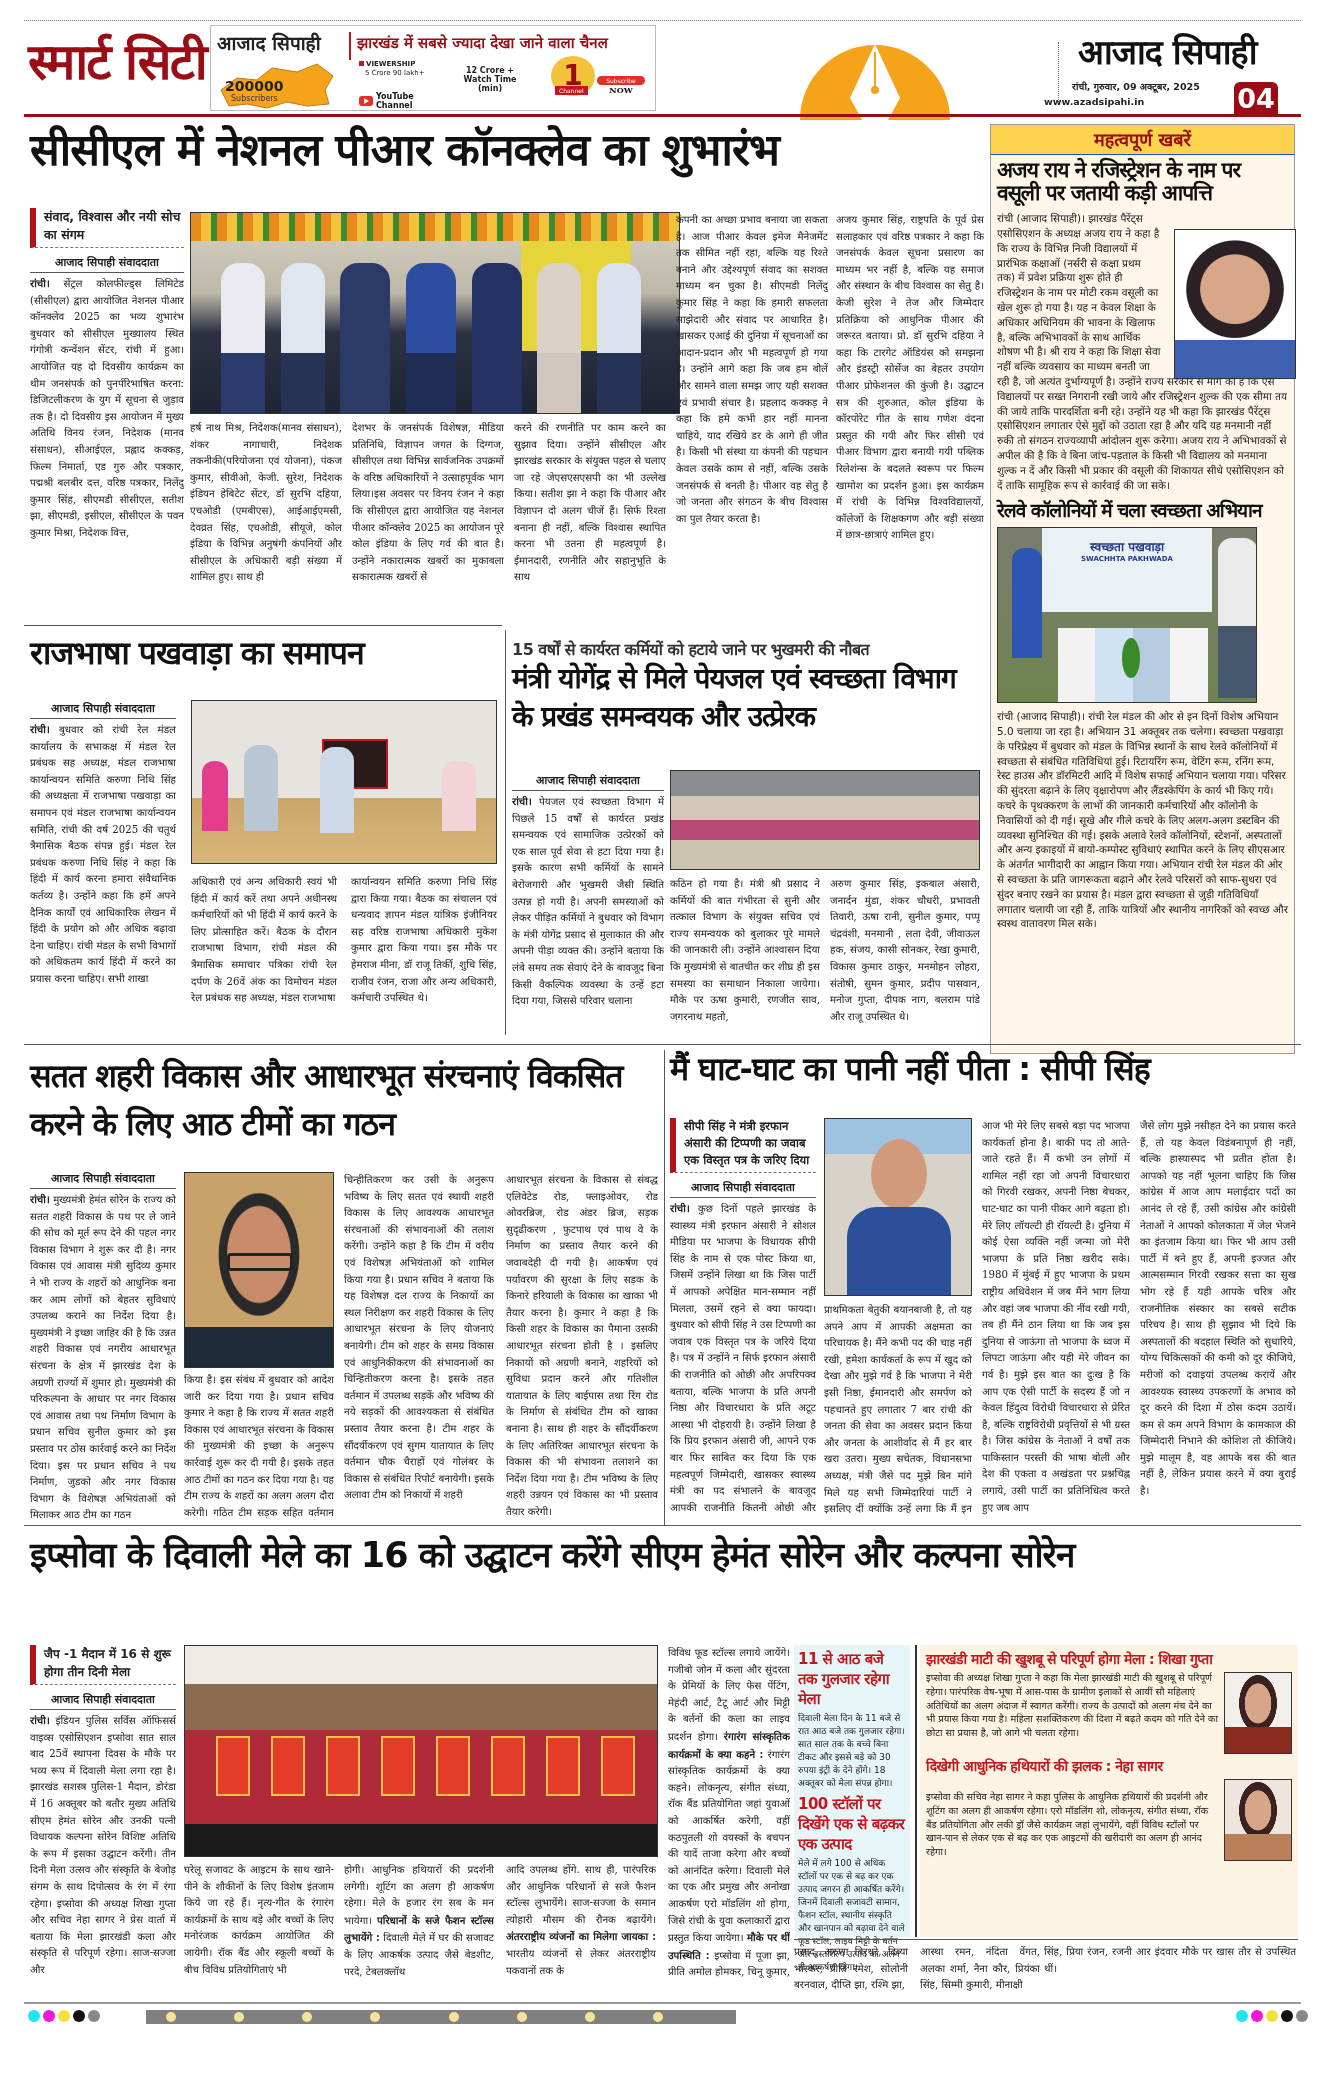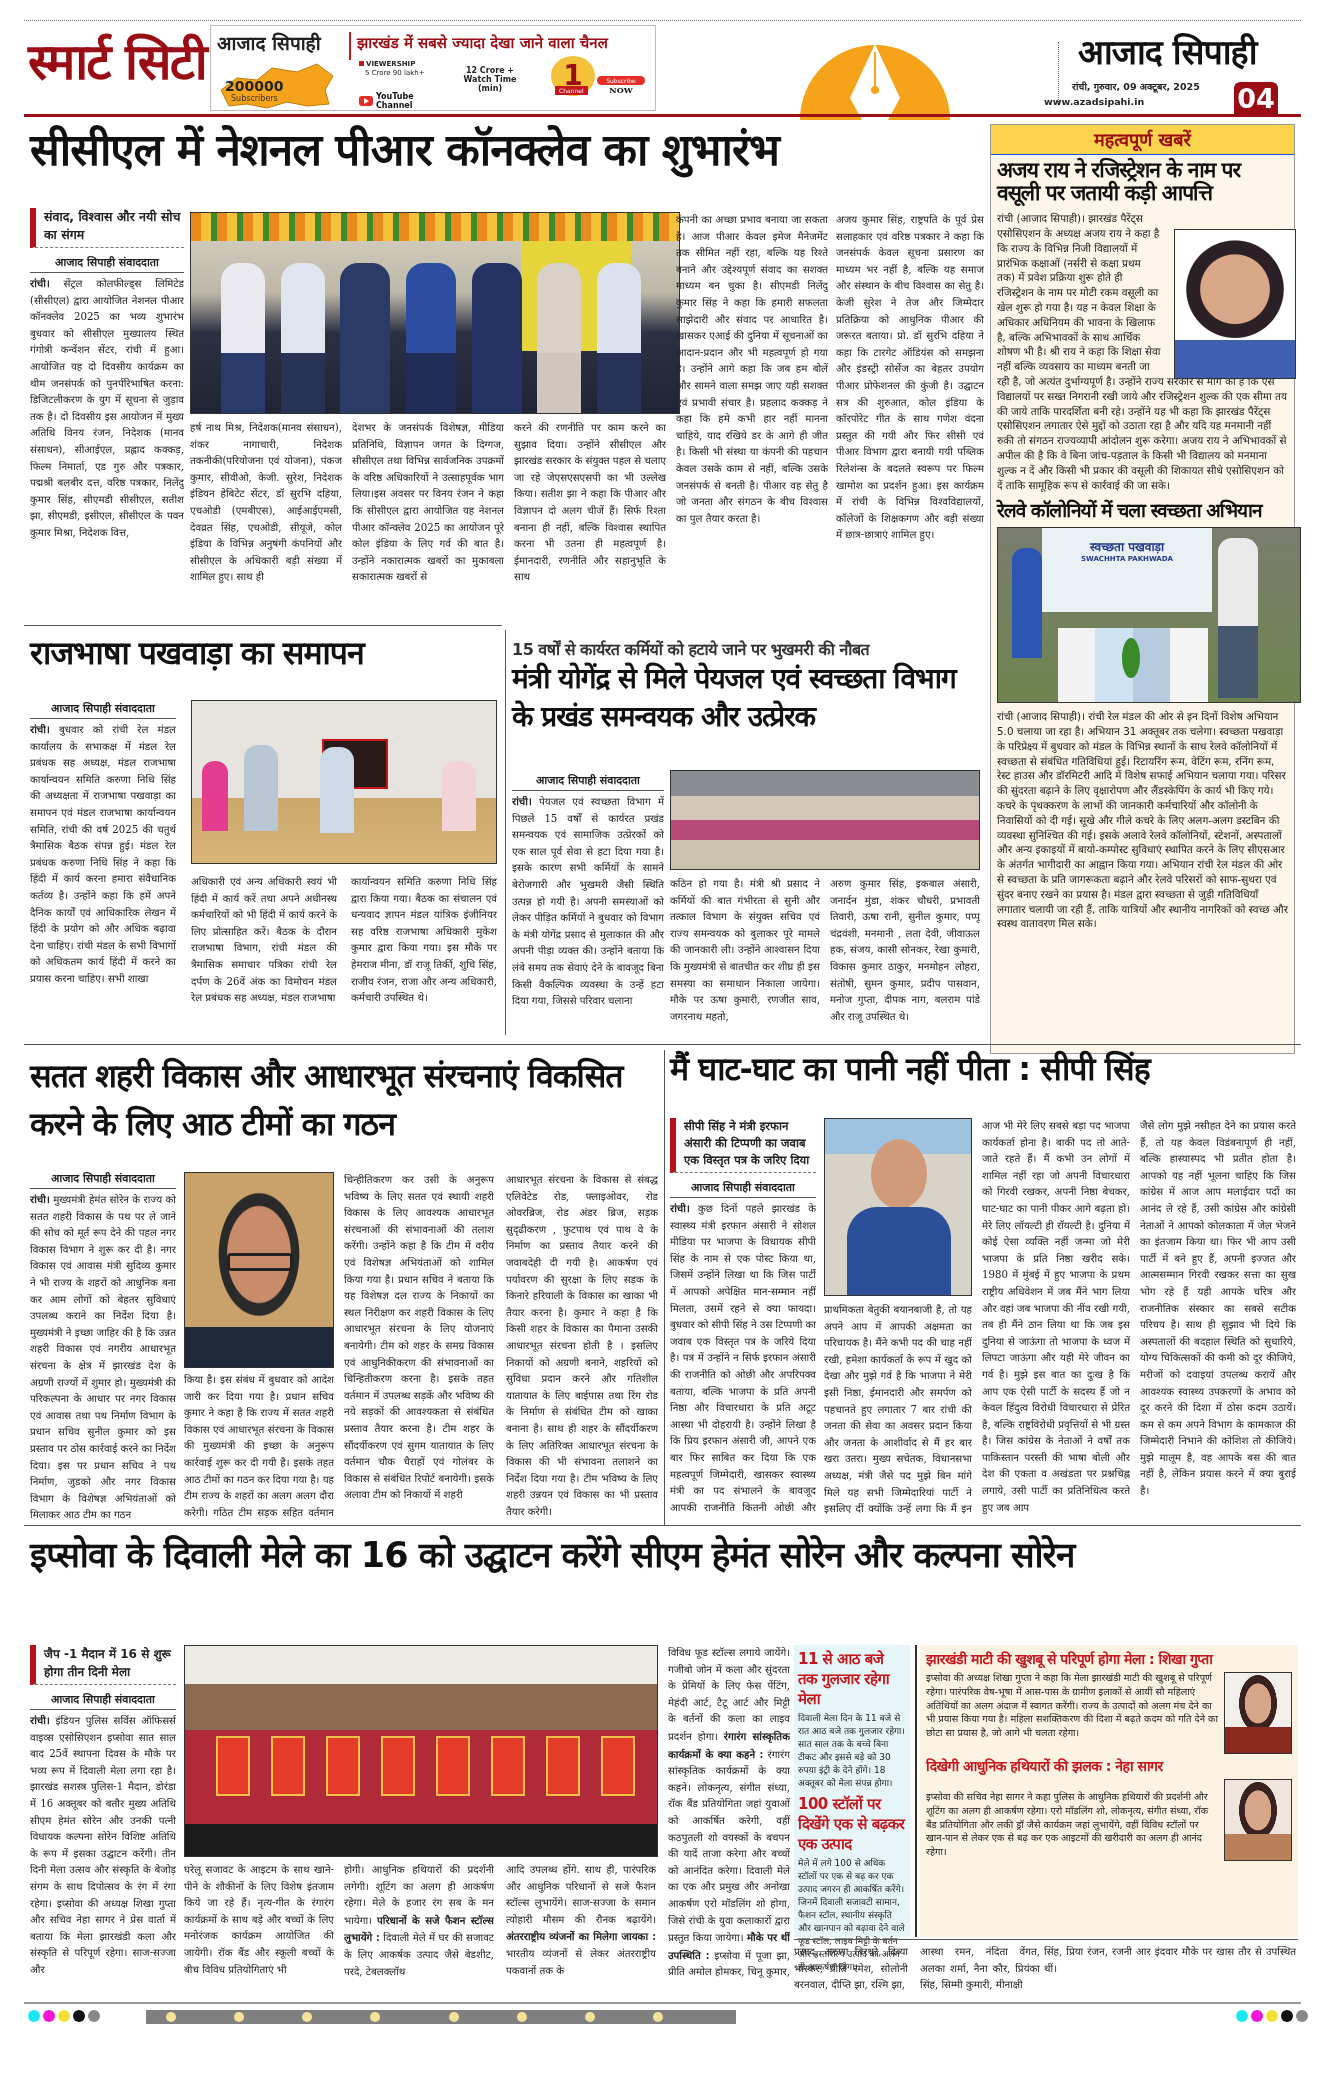--- a/index.html
+++ b/index.html
@@ -100,21 +100,21 @@
   <div style="padding:4px 6px 0 6px">
     <div class="hl" style="font-size:21px;letter-spacing:-1px">अजय राय ने रजिस्ट्रेशन के नाम पर वसूली पर जतायी कड़ी आपत्ति</div>
     <div class="abs photo" style="left:183px;top:104px;width:122px;height:150px;background:radial-gradient(circle at 50% 40%,#d8a788 0 32%,#2a2025 33% 45%,#fff 46%),linear-gradient(#fff,#fff)">
       <div style="position:absolute;left:0;bottom:0;width:100%;height:38px;background:#3f5fb0"></div>
     </div>
     <div style="font-size:10.4px;line-height:14.8px;color:#222;margin-top:6px;text-align:left">
       <span style="float:right;width:126px;height:150px"></span>
       <span>रांची (आजाद सिपाही)। झारखंड पैरेंट्स एसोसिएशन के अध्यक्ष अजय राय ने कहा है कि राज्य के विभिन्न निजी विद्यालयों में प्रारंभिक कक्षाओं (नर्सरी से कक्षा प्रथम तक) में प्रवेश प्रक्रिया शुरू होते ही रजिस्ट्रेशन के नाम पर मोटी रकम वसूली का खेल शुरू हो गया है। यह न केवल शिक्षा के अधिकार अधिनियम की भावना के खिलाफ है, बल्कि अभिभावकों के साथ आर्थिक शोषण भी है। श्री राय ने कहा कि शिक्षा सेवा नहीं बल्कि व्यवसाय का माध्यम बनती जा रही है, जो अत्यंत दुर्भाग्यपूर्ण है। उन्होंने राज्य सरकार से मांग की है कि ऐसे विद्यालयों पर सख्त निगरानी रखी जाये और रजिस्ट्रेशन शुल्क की एक सीमा तय की जाये ताकि पारदर्शिता बनी रहे। उन्होंने यह भी कहा कि झारखंड पैरेंट्स एसोसिएशन लगातार ऐसे मुद्दों को उठाता रहा है और यदि यह मनमानी नहीं रुकी तो संगठन राज्यव्यापी आंदोलन शुरू करेगा। अजय राय ने अभिभावकों से अपील की है कि वे बिना जांच-पड़ताल के किसी भी विद्यालय को मनमाना शुल्क न दें और किसी भी प्रकार की वसूली की शिकायत सीधे एसोसिएशन को दें ताकि सामूहिक रूप से कार्रवाई की जा सके।</span>
     </div>
     <div class="hl" style="font-size:19px;margin-top:8px;letter-spacing:-1px">रेलवे कॉलोनियों में चला स्वच्छता अभियान</div>
-    <div class="photo" style="margin-top:6px;width:304px;height:176px;background:linear-gradient(180deg,#7a7d6e 0%,#6f8450 100%);position:relative">
+    <div class="photo" style="margin-top:6px;width:260px;height:176px;background:linear-gradient(180deg,#7a7d6e 0%,#6f8450 100%);position:relative">
       <div style="position:absolute;left:44px;top:0;width:170px;height:84px;background:#e9f1f4;text-align:center;padding-top:10px">
         <div style="font-size:12px;font-weight:bold;color:#243a8a">स्वच्छता पखवाड़ा</div>
         <div style="font-size:7px;font-weight:bold;color:#243a8a">SWACHHTA PAKHWADA</div>
       </div>
       <div style="position:absolute;left:14px;top:20px;width:30px;height:110px;background:#2d55b4;border-radius:12px 12px 0 0"></div>
       <div style="position:absolute;left:220px;top:10px;width:40px;height:160px;background:linear-gradient(#eaeaea 55%,#46586e 55%);border-radius:14px 14px 0 0"></div>
       <div style="position:absolute;left:60px;top:100px;width:150px;height:76px;background:linear-gradient(90deg,#f2f2f2 0 25%,#cfe3f3 25% 50%,#b7cbe0 50% 75%,#f4f4f4 75%)"></div>
       <div style="position:absolute;left:124px;top:110px;width:18px;height:40px;background:#3a8a2a;border-radius:50%"></div>
     </div>
     <div style="font-size:10.4px;line-height:14.8px;color:#222;margin-top:6px">रांची (आजाद सिपाही)। रांची रेल मंडल की ओर से इन दिनों विशेष अभियान 5.0 चलाया जा रहा है। अभियान 31 अक्तूबर तक चलेगा। स्वच्छता पखवाड़ा के परिप्रेक्ष्य में बुधवार को मंडल के विभिन्न स्थानों के साथ रेलवे कॉलोनियों में स्वच्छता से संबंधित गतिविधियां हुई। रिटायरिंग रूम, वेटिंग रूम, रनिंग रूम, रेस्ट हाउस और डॉरमिटरी आदि में विशेष सफाई अभियान चलाया गया। परिसर की सुंदरता बढ़ाने के लिए वृक्षारोपण और लैंडस्केपिंग के कार्य भी किए गये। कचरे के पृथक्करण के लाभों की जानकारी कर्मचारियों और कॉलोनी के निवासियों को दी गई। सूखे और गीले कचरे के लिए अलग-अलग डस्टबिन की व्यवस्था सुनिश्चित की गई। इसके अलावे रेलवे कॉलोनियों, स्टेशनों, अस्पतालों और अन्य इकाइयों में बायो-कम्पोस्ट सुविधाएं स्थापित करने के लिए सीएसआर के अंतर्गत भागीदारी का आह्वान किया गया। अभियान रांची रेल मंडल की ओर से स्वच्छता के प्रति जागरूकता बढ़ाने और रेलवे परिसरों को साफ-सुथरा एवं सुंदर बनाए रखने का प्रयास है। मंडल द्वारा स्वच्छता से जुड़ी गतिविधियाँ लगातार चलायी जा रही हैं, ताकि यात्रियों और स्थानीय नागरिकों को स्वच्छ और स्वस्थ वातावरण मिल सके।</div>

